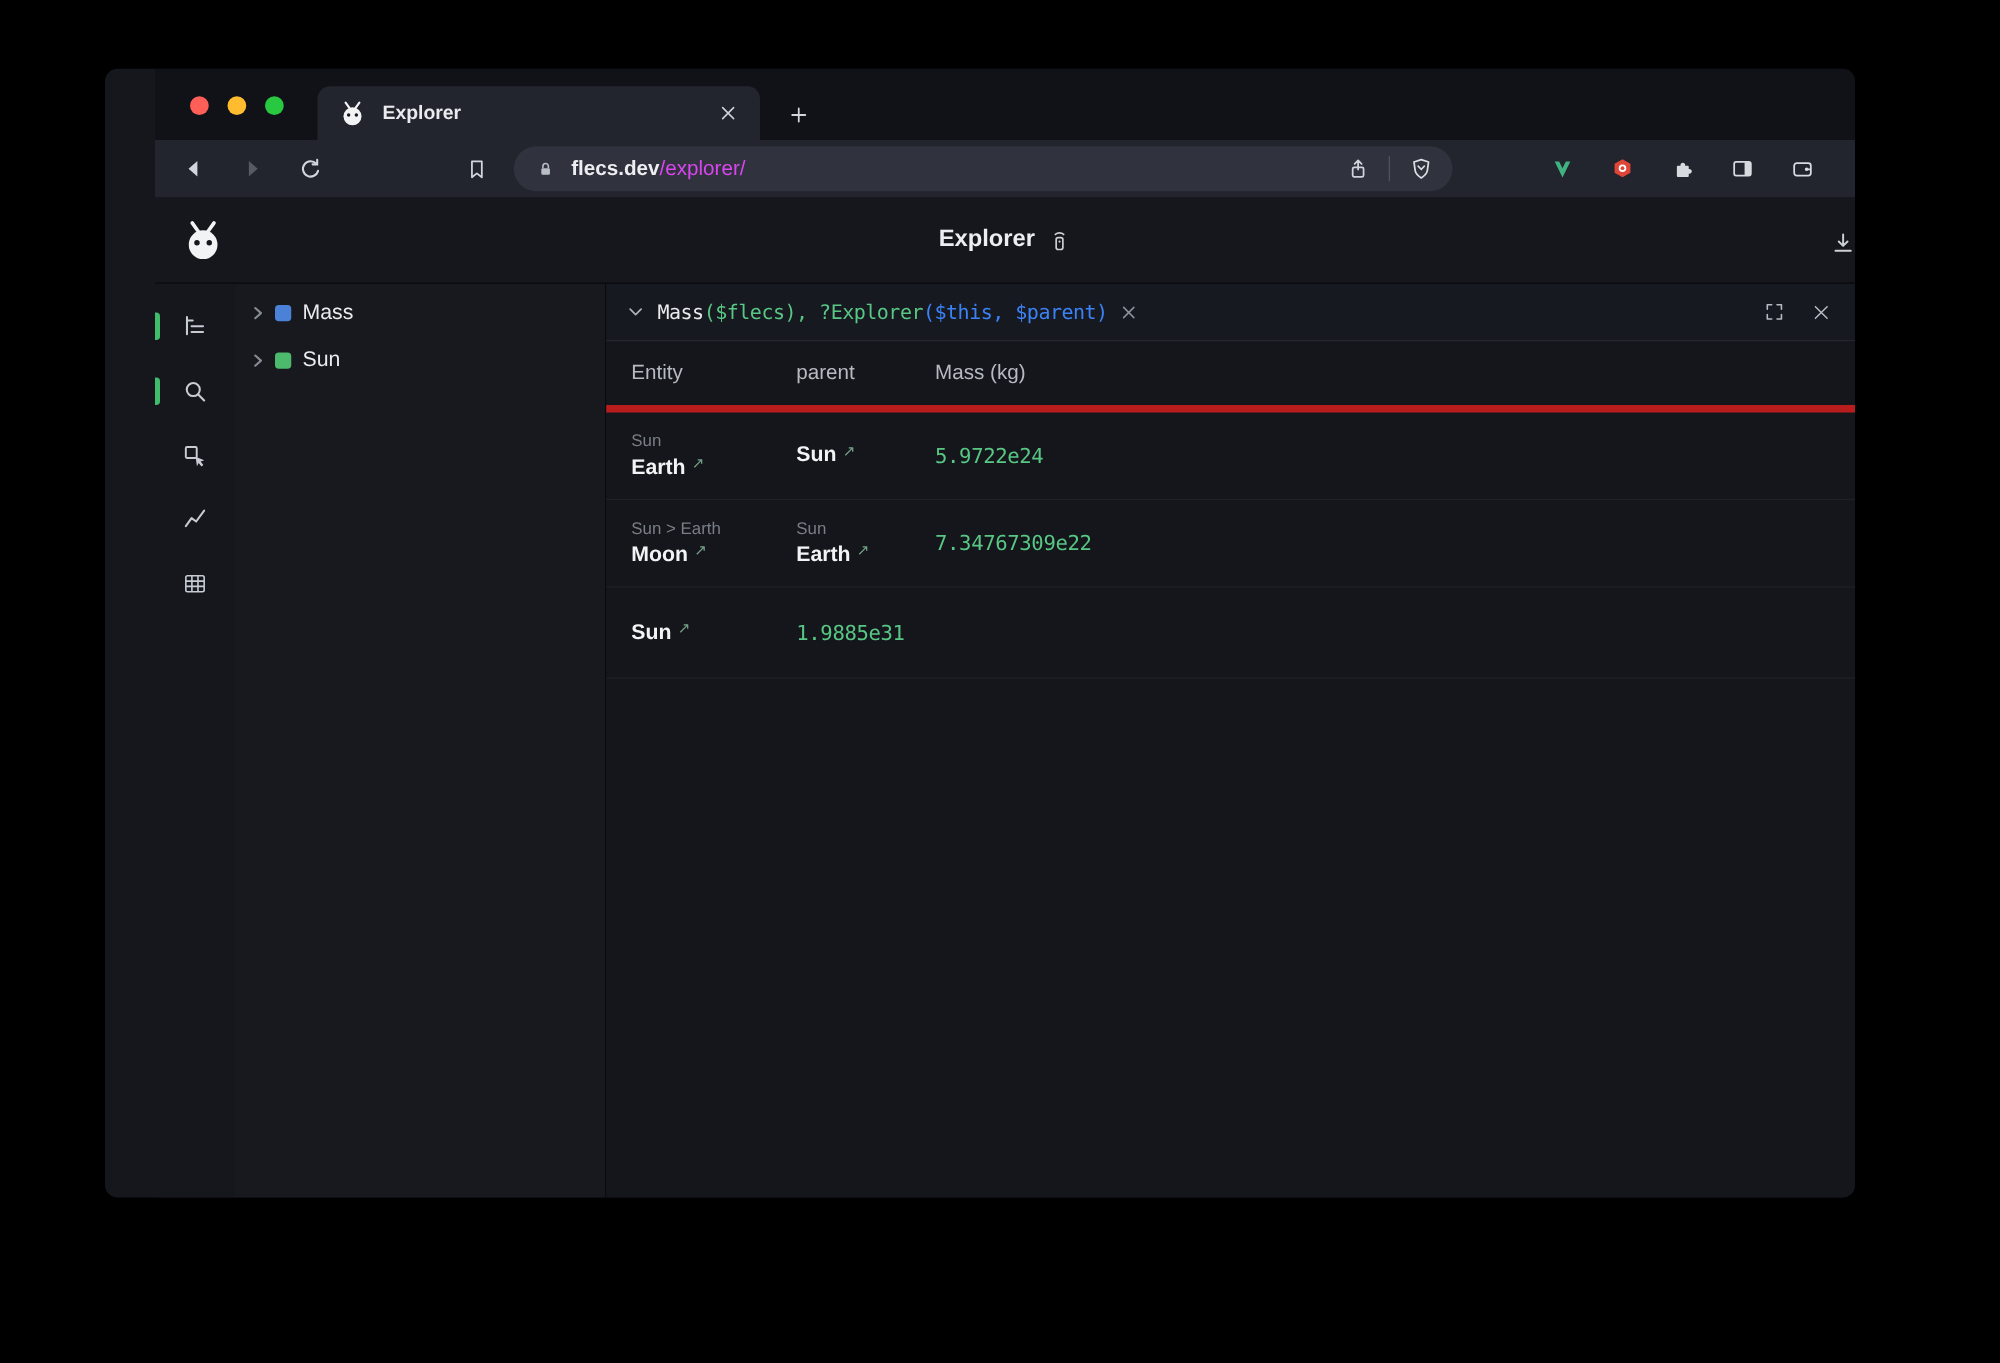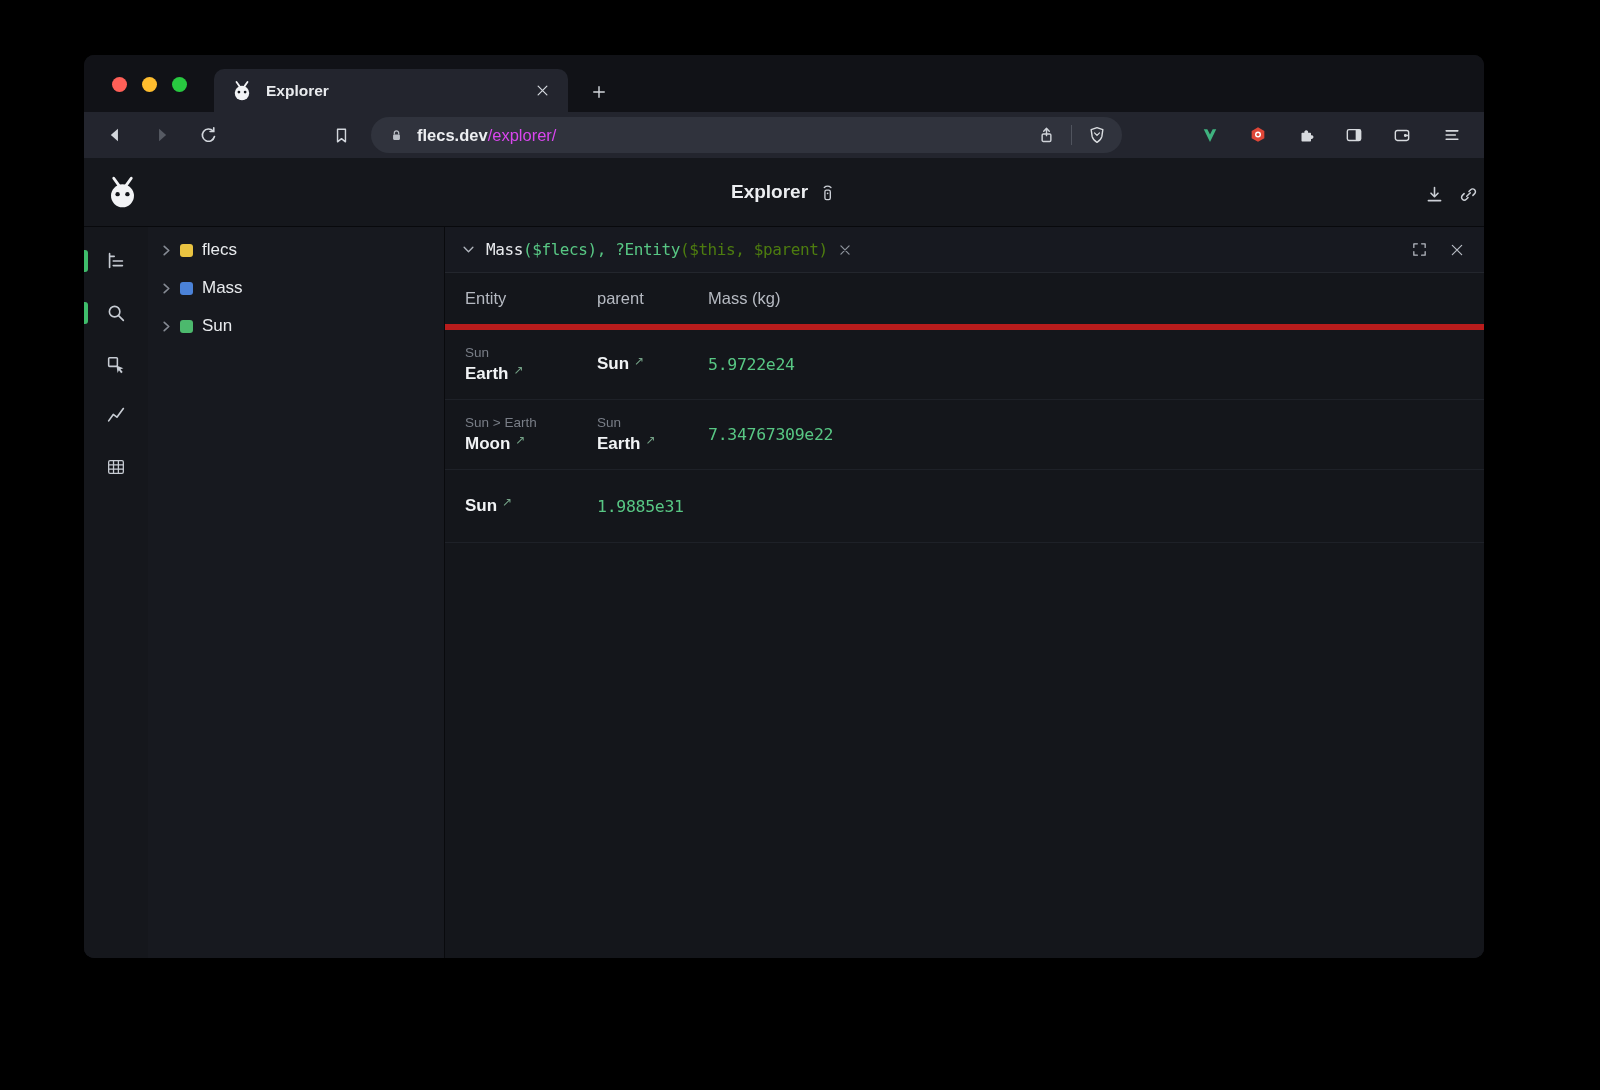--- a/index.html
+++ b/index.html
@@ -4,21 +4,21 @@
 <style>
   * { margin:0; padding:0; box-sizing:border-box; }
   html,body { background:#000; }
   .stage {
     position:relative; width:1600px; height:1090px; background:#000;
     font-family:"Liberation Sans", sans-serif; overflow:hidden;
   }
   .window {
     position:absolute; left:84px; top:55px; width:1400px; height:903px;
     border-radius:10px; overflow:hidden; background:#15171c;
-    display:flex; flex-direction:column; box-shadow:0 12px 50px rgba(0,0,0,.7);
+    display:flex; flex-direction:column; box-shadow:0 12px 50px rgba(0,0,0,.7);padding-left:40px;
   }
   
   .tabstrip { position:relative; height:57px; background:#111217; flex:0 0 auto; }
   .traffic { position:absolute; left:28px; top:22px; display:flex; gap:15px; }
   .dot { width:15px; height:15px; border-radius:50%; }
   .dot.red { background:#ff5f57; } .dot.yellow { background:#febc2e; } .dot.green { background:#28c840; }
   .tab {
     position:absolute; left:130px; bottom:0; width:354px; height:43px;
     background:#23252e; border-radius:10px 10px 0 0;
     display:flex; align-items:center; padding:0 14px 0 16px;
@@ -267,29 +267,20 @@
       </div>
 
       <div class="treepanel">
         <div id="tree-list">
             <div class="tree-item">
               <span class="chev">
                 <svg width="11" height="11" viewBox="0 0 12 12">
                   <path d="M3.5 1.5 L8.5 6 L3.5 10.5" fill="none" stroke="#868b94" stroke-width="1.8" stroke-linecap="round" stroke-linejoin="round"></path>
                 </svg>
               </span>
-              <span class="sq" style="background: rgb(233, 195, 65);"></span>
-              <span class="tlabel">flecs</span>
-            </div>
-            <div class="tree-item">
-              <span class="chev">
-                <svg width="11" height="11" viewBox="0 0 12 12">
-                  <path d="M3.5 1.5 L8.5 6 L3.5 10.5" fill="none" stroke="#868b94" stroke-width="1.8" stroke-linecap="round" stroke-linejoin="round"></path>
-                </svg>
-              </span>
               <span class="sq" style="background: rgb(75, 130, 216);"></span>
               <span class="tlabel">Mass</span>
             </div>
             <div class="tree-item">
               <span class="chev">
                 <svg width="11" height="11" viewBox="0 0 12 12">
                   <path d="M3.5 1.5 L8.5 6 L3.5 10.5" fill="none" stroke="#868b94" stroke-width="1.8" stroke-linecap="round" stroke-linejoin="round"></path>
                 </svg>
               </span>
               <span class="sq" style="background: rgb(76, 185, 109);"></span>
@@ -298,21 +289,21 @@
           </div>
       </div>
 
       <div class="querypanel">
         <div class="querybar">
           <span>
             <svg width="15" height="15" viewBox="0 0 24 24" fill="none" stroke="#aeb3bb" stroke-width="2.2" stroke-linecap="round" stroke-linejoin="round">
               <path d="M5 8.5 L12 15.5 L19 8.5"></path>
             </svg>
           </span>
-          <span class="qtext" id="query-text"><span style="color: rgb(232, 234, 237);">Mass</span><span style="color: rgb(88, 199, 132);">($flecs), </span><span style="color: rgb(88, 199, 132);">?Entity</span><span style="color: #4d7c0f;">($this, $parent)</span></span>
+          <span class="qtext" id="query-text"><span style="color: rgb(232, 234, 237);">Mass</span><span style="color: rgb(88, 199, 132);">($flecs), </span><span style="color: rgb(88, 199, 132);">?Explorer</span><span style="color: #3b82f6;">($this, $parent)</span></span>
           <span class="qclear">
             <svg width="14" height="14" viewBox="0 0 24 24">
                 <path d="M5 5 L19 19 M19 5 L5 19" stroke="#8a8f98" stroke-width="2.2" stroke-linecap="round"></path>
               </svg>
           </span>
           <span class="qspacer"></span>
           <span class="qbtn">
             <svg width="17" height="17" viewBox="0 0 24 24" fill="none" stroke="#b6bac2" stroke-width="1.8" stroke-linecap="round" stroke-linejoin="round">
               <path d="M4 9 V4 h5 M15 4 h5 v5 M20 15 v5 h-5 M9 20 H4 v-5"></path>
             </svg>

